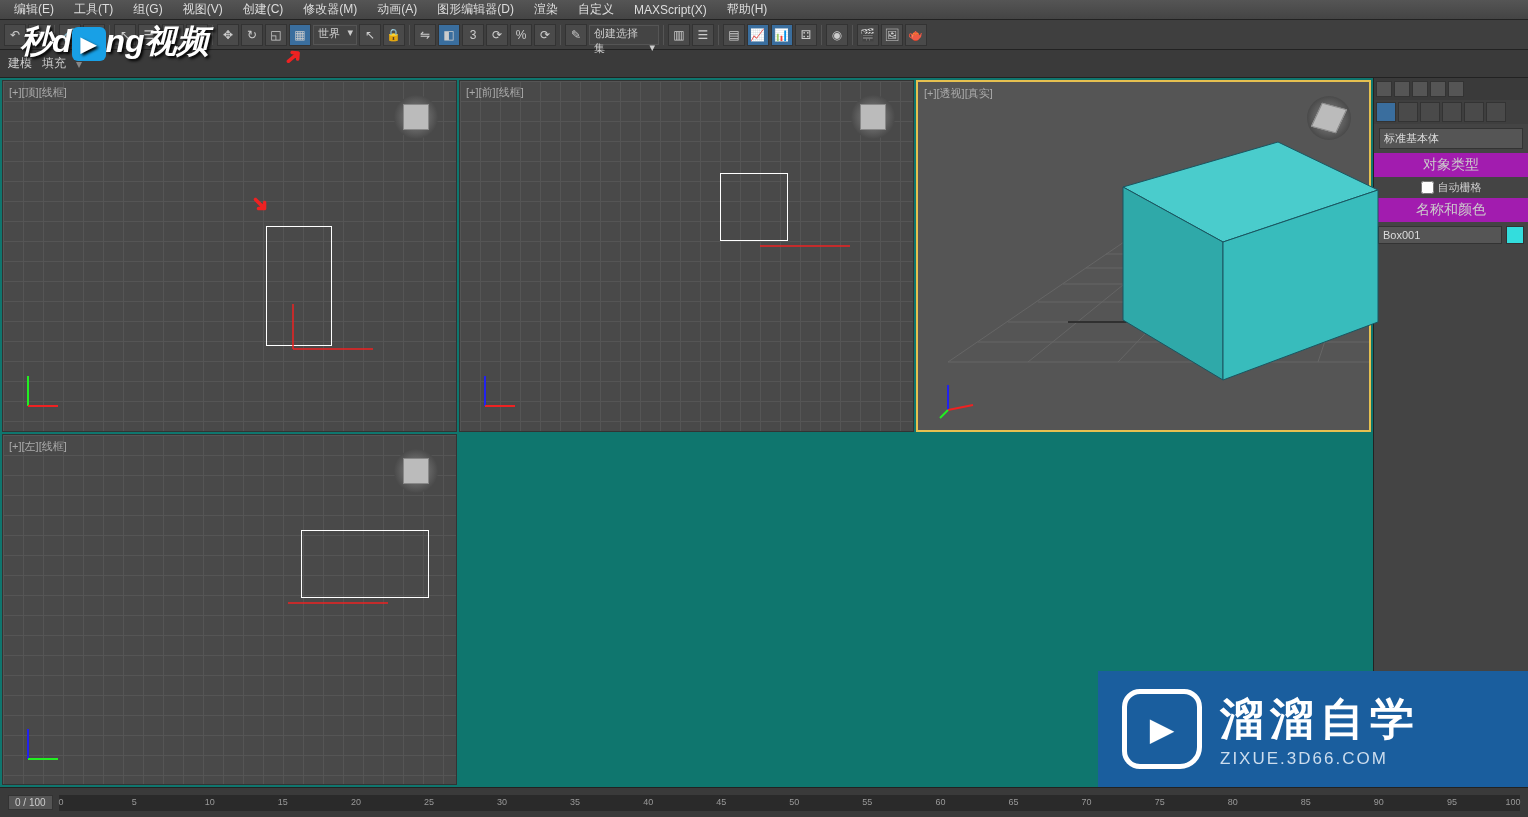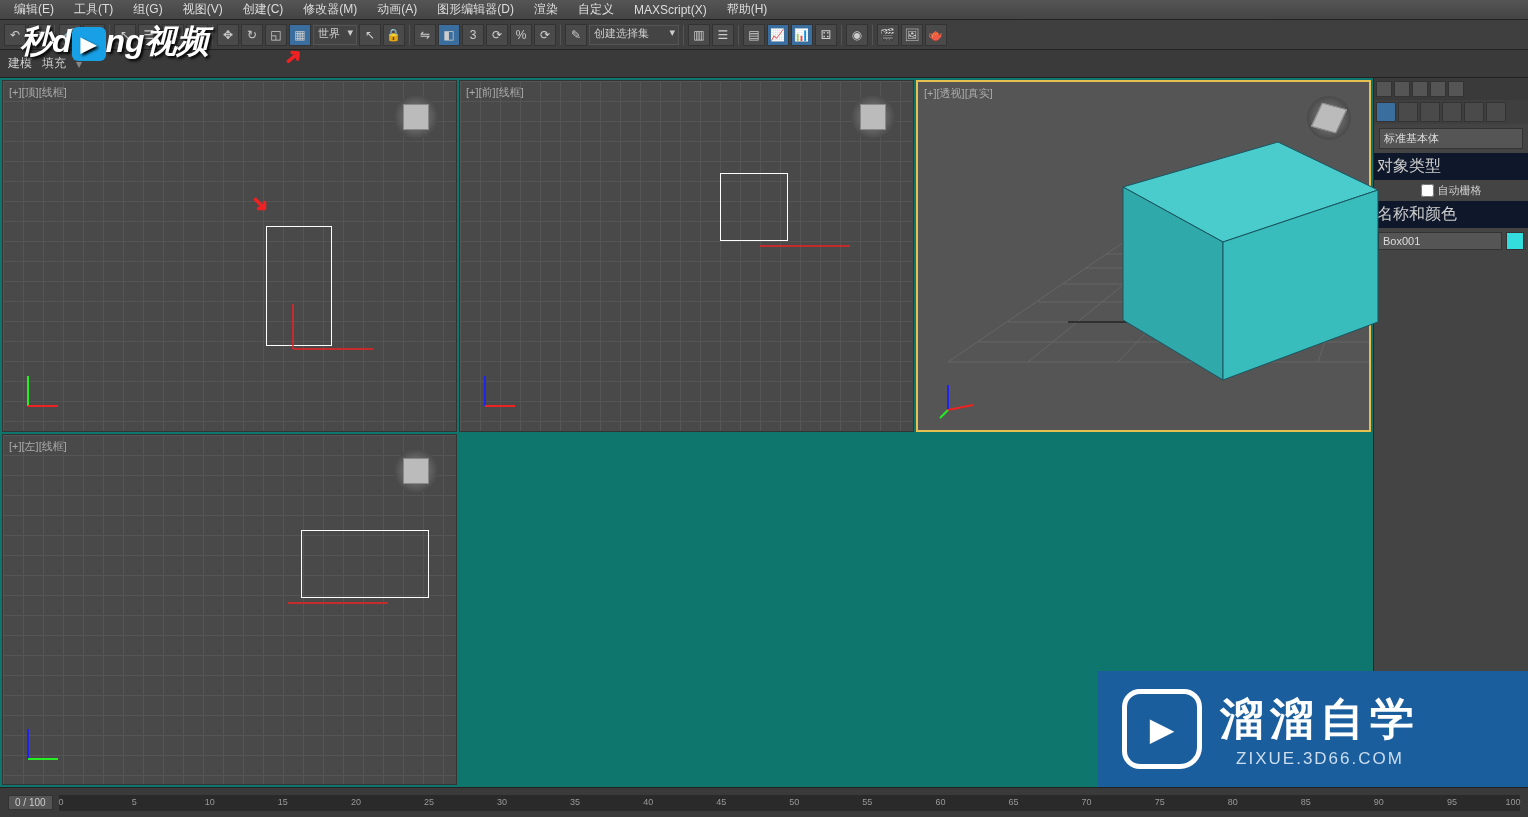--- a/index.html
+++ b/index.html
@@ -162,24 +162,24 @@
   width: calc(100% - 10px);
   margin: 4px 5px;
   background: #555;
   border: 1px solid #333;
   padding: 2px 4px;
   font-size: 11px;
   color: #ddd;
   cursor: pointer;
 }
 .cp-section-hdr {
-  text-align: left;
-  font-size: 16px;
+  text-align: center;
+  font-size: 14px;
   padding: 3px;
-  background: #0f172a;
+  background: #a21caf;
   color: #ccc;
 }
 .cp-checkbox-row {
   display: flex;
   align-items: center;
   justify-content: center;
   padding: 3px;
   gap: 4px;
   font-size: 11px;
 }
@@ -277,21 +277,21 @@
   display: flex;
   align-items: center;
   justify-content: center;
 }
 .watermark2 .logo-ring::before {
   content: "▶";
   font-size: 32px;
   color: #fff;
 }
 .watermark2 .text .big { font-size: 44px; font-weight: bold; letter-spacing: 6px; }
-.watermark2 .text .small { font-size: 17px; letter-spacing: 2px; color: #cde; text-align: center; }
+.watermark2 .text .small { font-size: 17px; letter-spacing: 2px; color: #cde; }
 .persp-box {
   position: absolute;
   left: 130px;
   top: 30px;
   width: 350px;
   height: 280px;
 }
 .annotation-arrow {
   position: absolute;
   color: #e22;
@@ -338,21 +338,21 @@
   <div class="toolbar-btn">🔒</div>
   <div class="toolbar-sep"></div>
   <div class="toolbar-btn">⇋</div>
   <div class="toolbar-btn blue">◧</div>
   <div class="toolbar-btn">3</div>
   <div class="toolbar-btn">⟳</div>
   <div class="toolbar-btn">%</div>
   <div class="toolbar-btn">⟳</div>
   <div class="toolbar-sep"></div>
   <div class="toolbar-btn">✎</div>
-  <div class="toolbar-dropdown" style="width:90px">创建选择集</div>
+  <div class="toolbar-dropdown" style="width:70px">创建选择集</div>
   <div class="toolbar-sep"></div>
   <div class="toolbar-btn">▥</div>
   <div class="toolbar-btn">☰</div>
   <div class="toolbar-sep"></div>
   <div class="toolbar-btn">▤</div>
   <div class="toolbar-btn blue">📈</div>
   <div class="toolbar-btn blue">📊</div>
   <div class="toolbar-btn">⚃</div>
   <div class="toolbar-sep"></div>
   <div class="toolbar-btn">◉</div>

